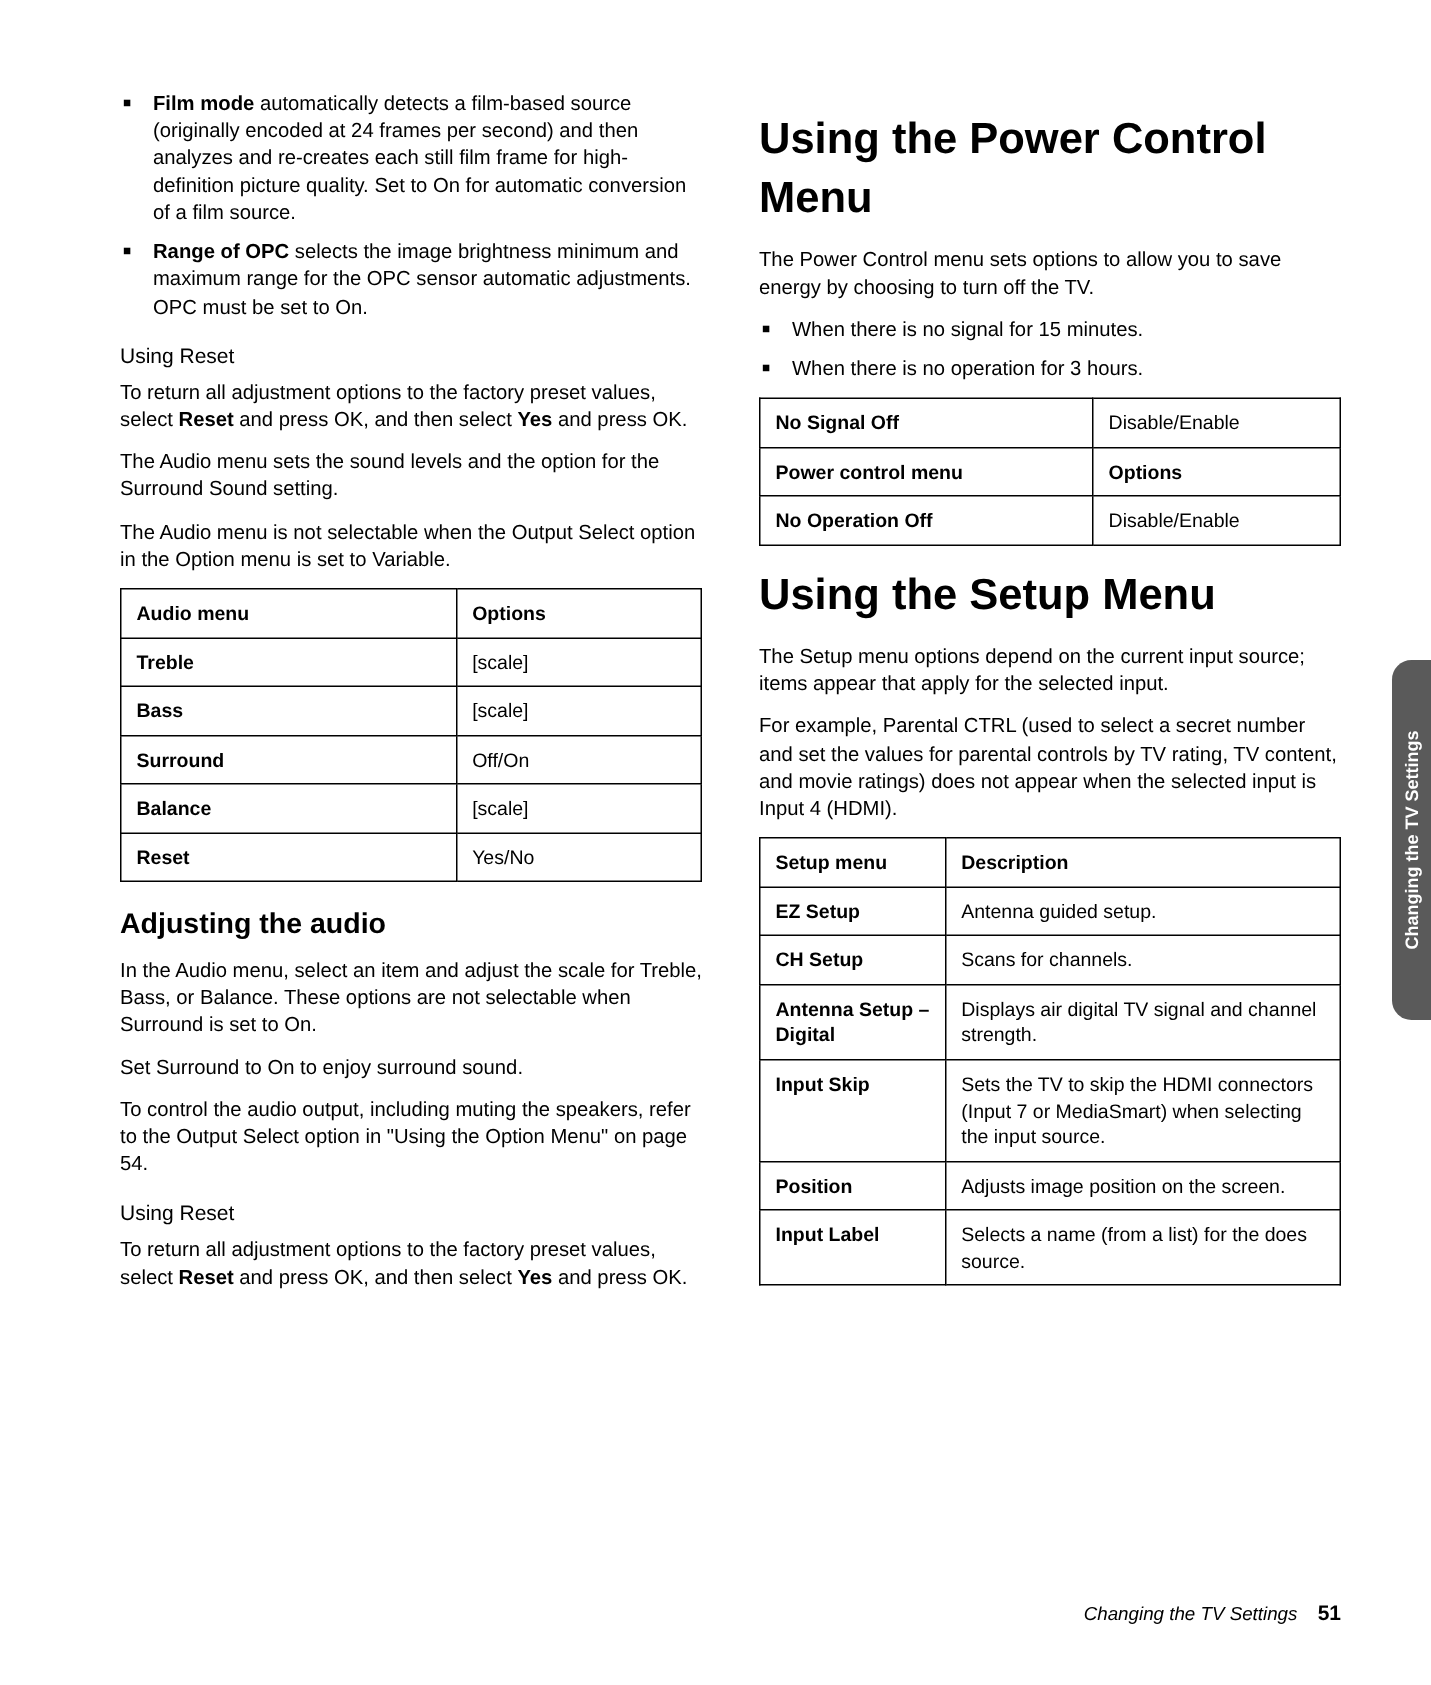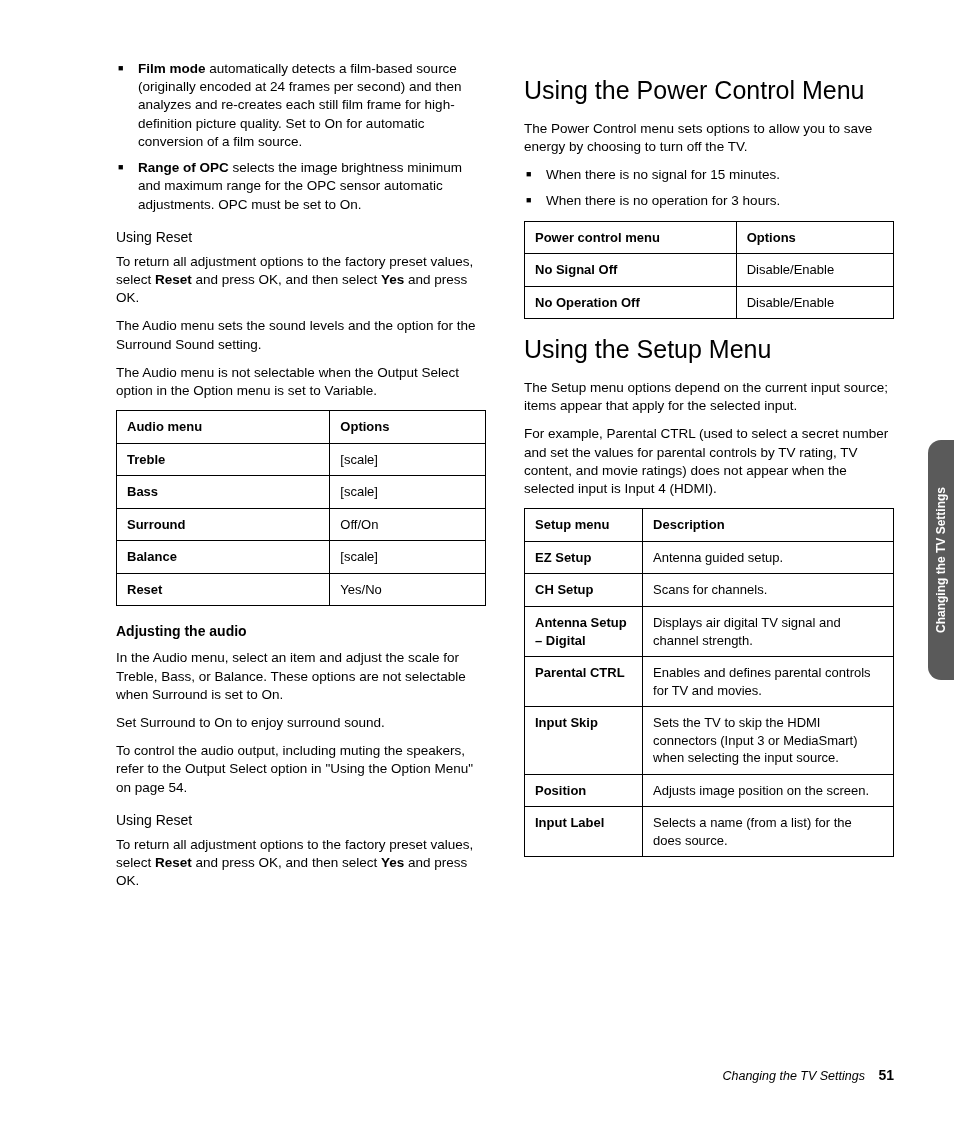--- a/index.html
+++ b/index.html
@@ -10,33 +10,32 @@
     height: 1123px;
     position: relative;
     color: #000;
     font-size: 13.5px;
     line-height: 1.35;
   }
   .page {
     padding: 60px 60px 40px 80px;
     display: flex;
     gap: 38px;
-    margin-left: 36px;
   }
   .col {
     flex: 1;
   }
   h1 {
-    font-size: 25px;
-    font-weight: normal;
+    font-size: 29px;
+    font-weight: bold;
     margin-top: 14px;
     margin-bottom: 12px;
   }
   h2.sub {
-    font-size: 14px;
+    font-size: 19px;
     font-weight: bold;
     margin-top: 16px;
     margin-bottom: 8px;
   }
   h3.small {
     font-size: 14px;
     font-weight: normal;
     margin-top: 14px;
     margin-bottom: 6px;
   }
@@ -162,27 +161,27 @@
   <div class="col">
     <h1>Using the Power Control Menu</h1>
     <p>The Power Control menu sets options to allow you to save energy by choosing to turn off the TV.</p>
     <ul class="sq">
       <li>When there is no signal for 15 minutes.</li>
       <li>When there is no operation for 3 hours.</li>
     </ul>
     <table>
       <tbody>
           <tr>
+            <td class="b">No Signal Off</td>
+            <td>Disable/Enable</td>
+          </tr>
+      <tr>
         <th>Power control menu</th>
         <th>Options</th>
       </tr>
-      <tr>
-            <td class="b">No Signal Off</td>
-            <td>Disable/Enable</td>
-          </tr>
       <tr>
             <td class="b">No Operation Off</td>
             <td>Disable/Enable</td>
           </tr>
     </tbody>
       </table>
 
     <h1>Using the Setup Menu</h1>
     <p>The Setup menu options depend on the current input source; items appear that apply for the selected input.</p>
     <p>For example, Parental CTRL (used to select a secret number and set the values for parental controls by TV rating, TV content, and movie ratings) does not appear when the selected input is Input 4 (HDMI).</p>
@@ -203,26 +202,22 @@
           </tr>
       <tr>
             <td class="b">CH Setup</td>
             <td>Scans for channels.</td>
           </tr>
       <tr>
             <td class="b">Antenna Setup – Digital</td>
             <td>Displays air digital TV signal and channel strength.</td>
           </tr>
       <tr>
-            <td class="b">Parental CTRL</td>
-            <td>Enables and defines parental controls for TV and movies.</td>
-          </tr>
-      <tr>
             <td class="b">Input Skip</td>
-            <td>Sets the TV to skip the HDMI connectors (Input 3 or MediaSmart) when selecting the input source.</td>
+            <td>Sets the TV to skip the HDMI connectors (Input 7 or MediaSmart) when selecting the input source.</td>
           </tr>
       <tr>
             <td class="b">Position</td>
             <td>Adjusts image position on the screen.</td>
           </tr>
       <tr>
             <td class="b">Input Label</td>
             <td>Selects a name (from a list) for the does source.</td>
           </tr>
     </tbody>

